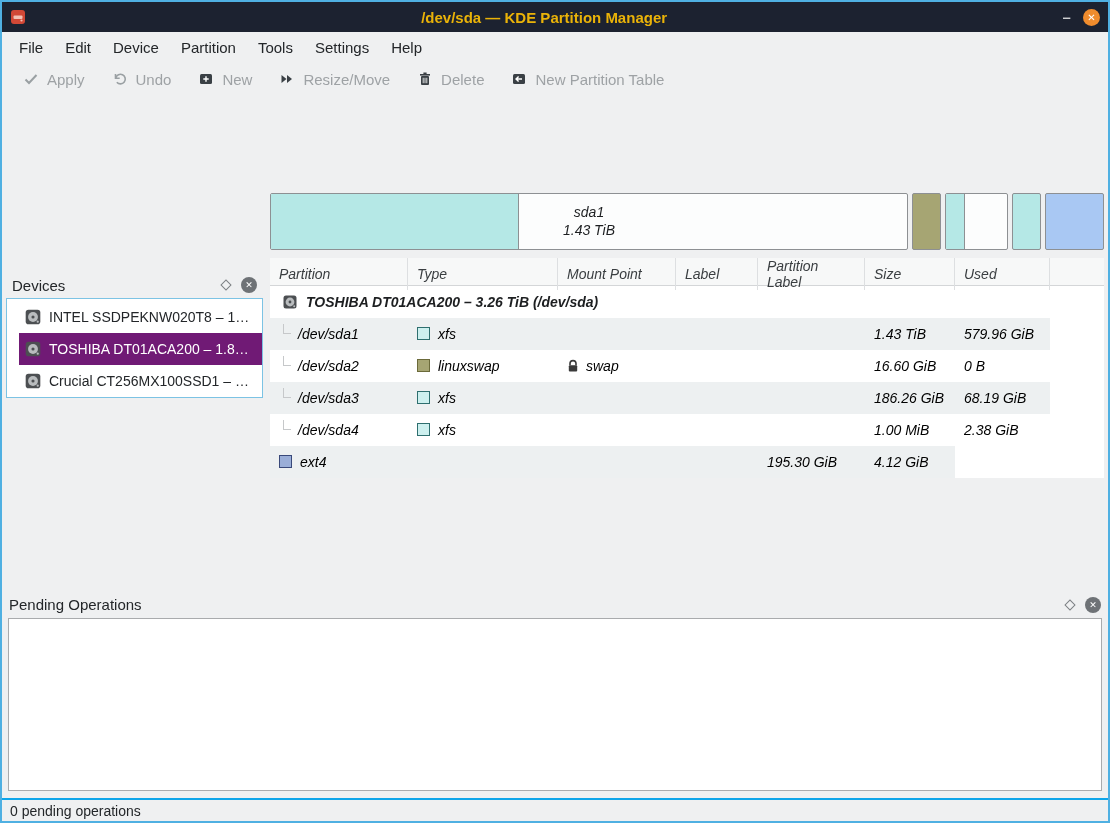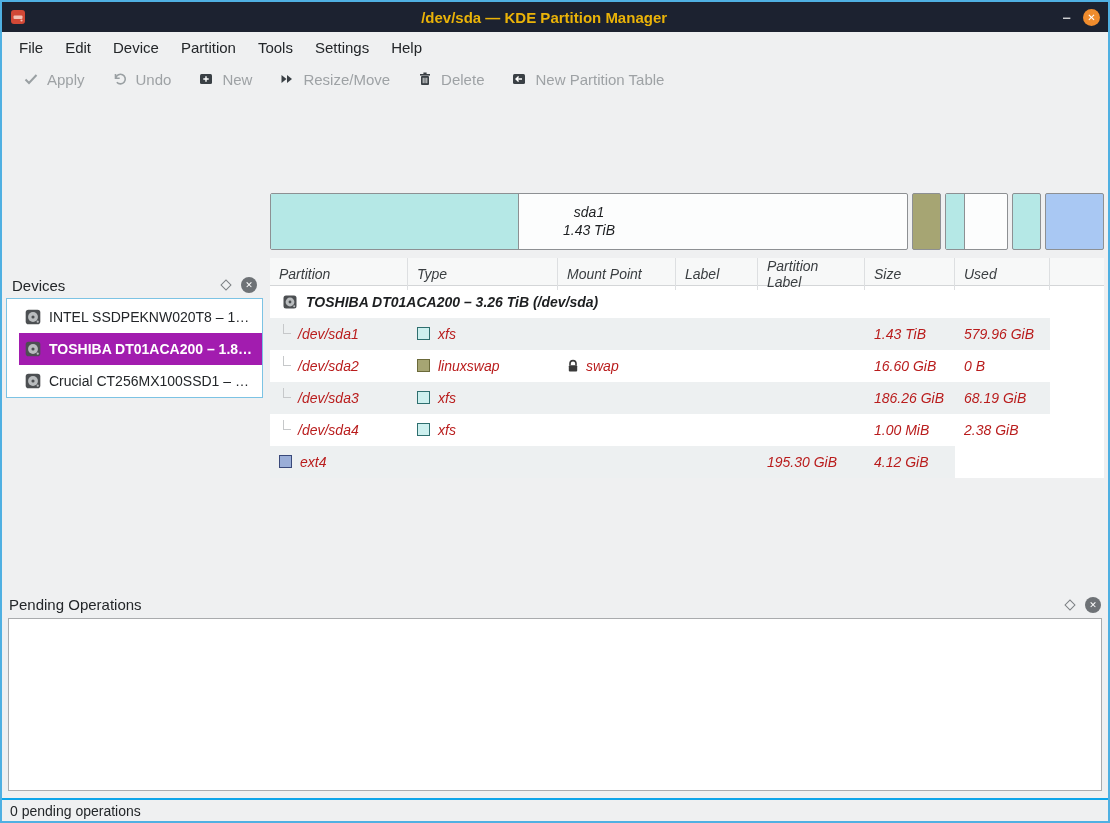--- a/index.html
+++ b/index.html
@@ -34,21 +34,21 @@
 
   .devices-panel{ width:257px; display:flex; flex-direction:column; }
   .panel-header{ height:25px; display:flex; align-items:center; padding:0 6px; font-size:15px; color:#232629; }
   .panel-header .spacer{ flex:1; }
   .diamond-btn{ width:8px; height:8px; border:1px solid #7d8184; transform:rotate(45deg); margin-right:11px; }
   .circle-x-btn{ width:16px; height:16px; border-radius:50%; background:#6e7276; color:#fff; font-size:9px;
     display:flex; align-items:center; justify-content:center; }
   .devices-list{ flex:1; background:#fff; border:1px solid #7cc3e4; padding-top:2px; overflow:hidden;padding-left:12px; }
   .device-item{ height:32px; display:flex; align-items:center; gap:7px; padding:0 5px;
     font-size:14px; color:#232629; white-space:nowrap; overflow:hidden; }
-  .device-item.selected{ background:#a21caf; color:#fff;font-weight:bold; }
+  .device-item.selected{ background:#701a75; color:#fff; }
   .device-item svg{ flex:0 0 18px; }
 
   .right-panel{ flex:1; display:flex; flex-direction:column; min-width:0;font-style:italic; }
 
   
   .part-bar{ flex:0 0 57px; display:flex; gap:4px; margin-bottom:8px; }
   .bar-block{ position:relative; border:1px solid #8d9093; border-radius:2px; background:#fcfdfd; overflow:hidden; }
   .bar-block .used{ position:absolute; left:0; top:0; bottom:0; border-right:1px solid #8d9093; }
   .bar-label{ position:absolute; inset:0; display:flex; flex-direction:column; align-items:center;
     justify-content:center; font-size:14px; color:#1d1f21; line-height:1.3; }
@@ -56,21 +56,21 @@
 
   
   .ptable{ flex:1; background:#fff; display:flex; flex-direction:column; }
   .thead, .trow{ display:grid; grid-template-columns:138px 150px 118px 82px 107px 90px 95px 1fr; }
   .thead{ height:28px; background:#f7f8f8; border-bottom:1px solid #d4d6d8; }
   .th{ display:flex; align-items:center; padding:0 9px; font-size:14px; color:#3a3e41; border-right:1px solid #dddfe1; }
   .th.filler{ border-right:none; }
   .group-row{ height:32px; display:flex; align-items:center; gap:8px; padding-left:12px;
     font-size:14px; font-weight:700; color:#1d1f21; }
   .trow{ height:32px; }
-  .td{ display:flex; align-items:center; padding:0 9px; font-size:14px; color:#b91c1c; overflow:hidden; white-space:nowrap; }
+  .td{ display:flex; align-items:center; padding:0 9px; font-size:14px; color:#000000; overflow:hidden; white-space:nowrap; }
   .trow.striped .td{ background:#edf0f1; }
   .trow .td.filler{ background:#fff; }
   .td.part-cell{ padding-left:10px; }
   .tree{ width:8px; height:10px; border-left:1px solid #c6c8ca; border-bottom:1px solid #c6c8ca;
     margin:0 7px 9px 3px; flex:0 0 8px; }
   .swatch{ width:13px; height:13px; border:1px solid #555; margin-right:8px; flex:0 0 13px; }
   .sw-xfs{ border-color:#2e6f6f; }
   .sw-swap{ border-color:#6b6a3a; }
   .sw-ext4{ border-color:#39497a; }
   .mount-cell svg{ margin-right:7px; }

